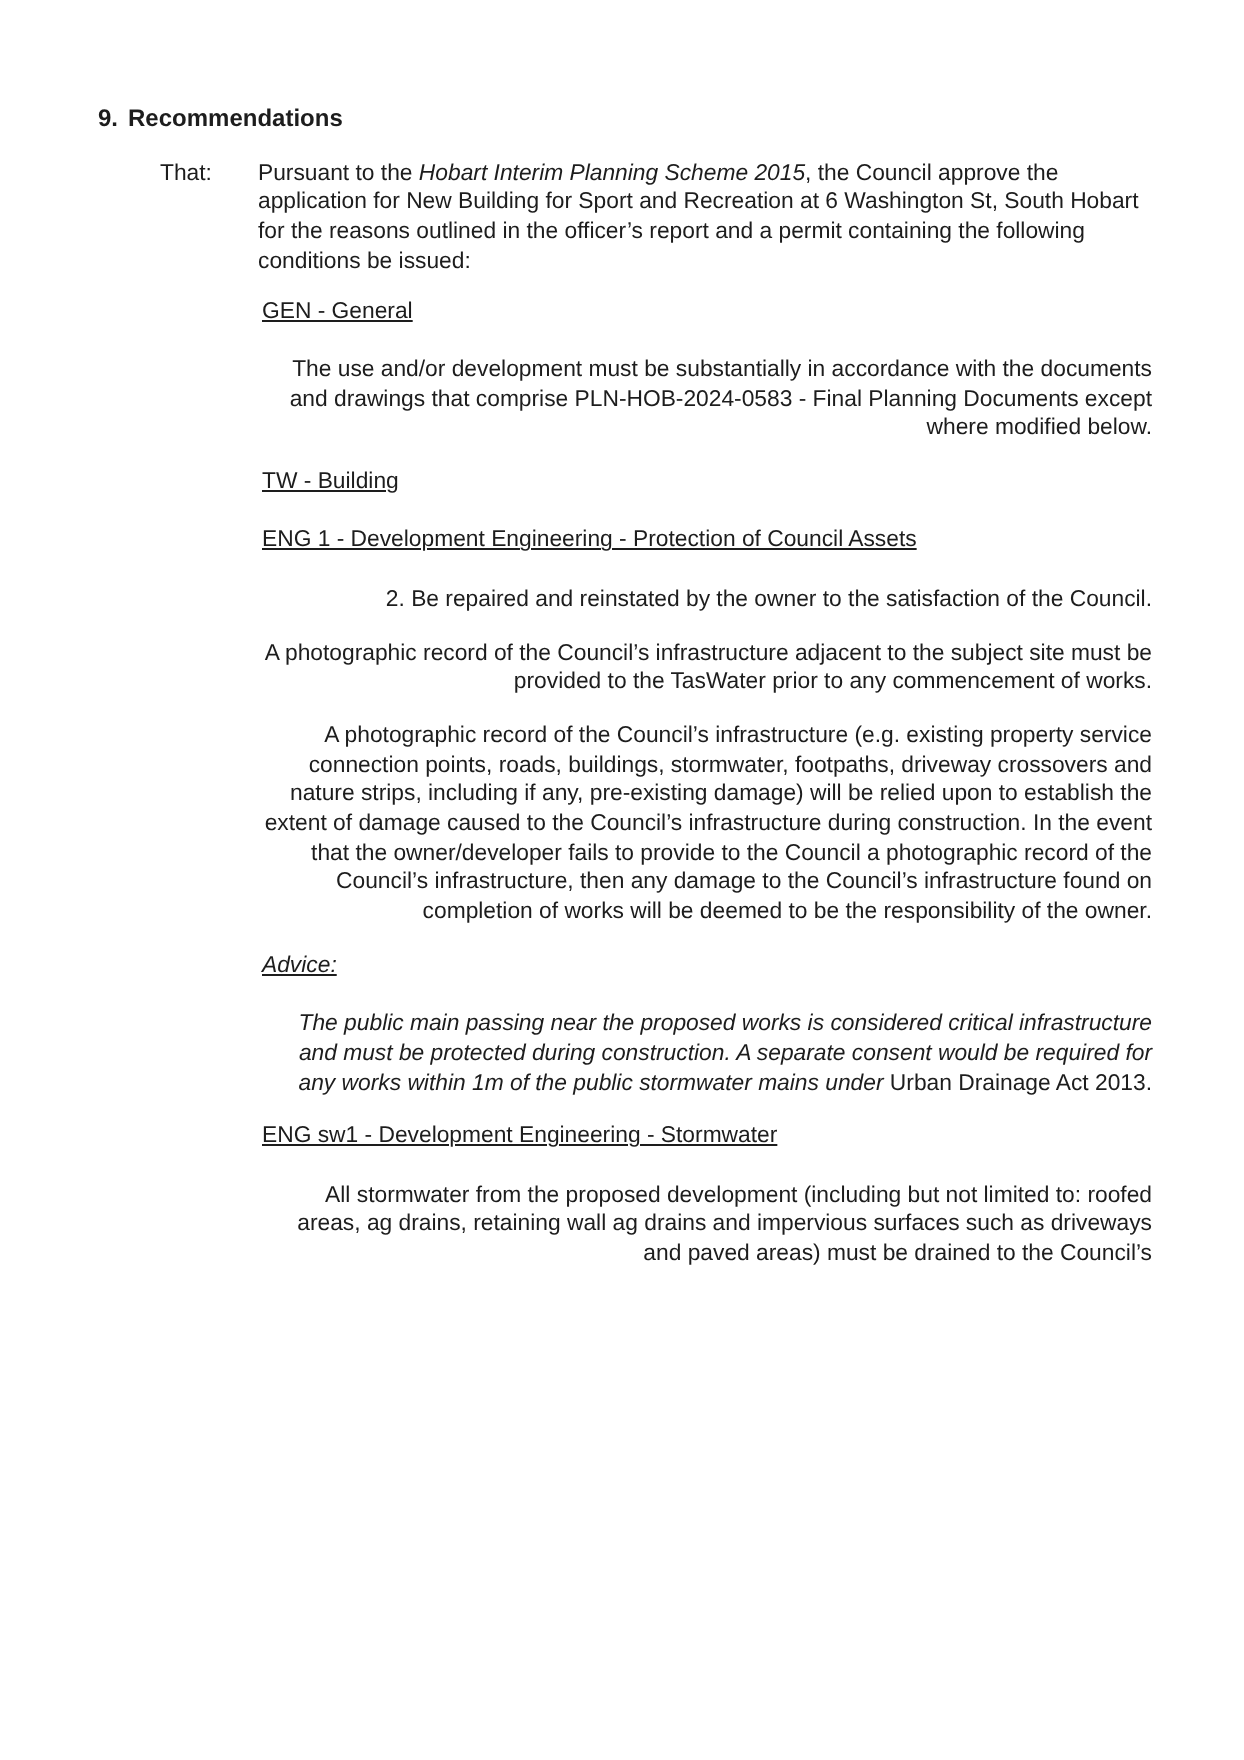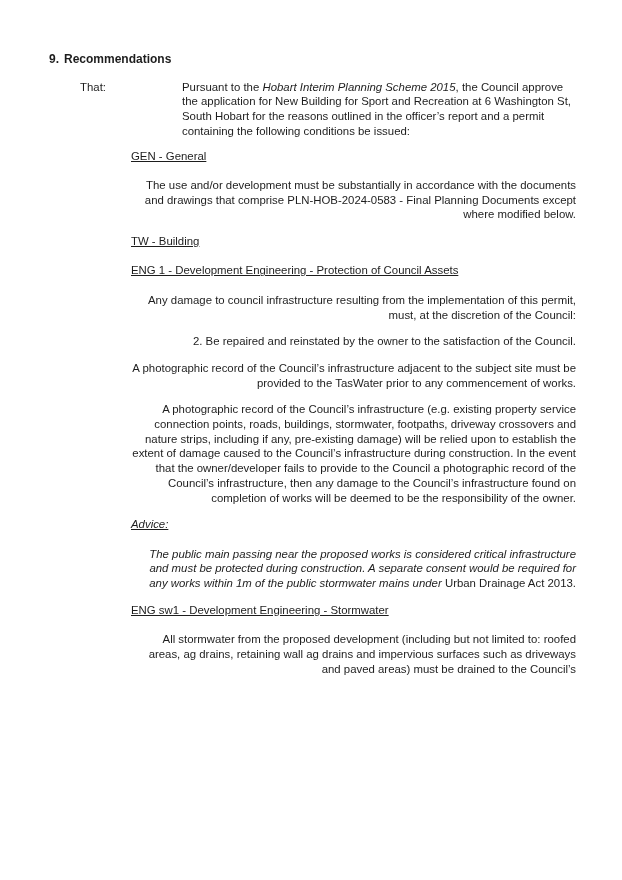--- a/index.html
+++ b/index.html
@@ -26,29 +26,27 @@
     font-size: 12px;
     line-height: 14.7px;
   }
   .section-heading .num {
     flex: none;
     margin-right: 5px;
   }
   .that-row {
     display: flex;
     margin: 13px 0 0 31px;
-    gap: 12px;
   }
   .that-label {
     flex: none;
     width: 49px;
   }
   .intro-para {
     width: 445px;
-    margin-left: 41px;
   }
   .conditions {
     margin-left: 82px;
     margin-top: 10px;
     width: 445px;
   }
   .cond-heading {
     margin: 0 0 14.7px 0;
     text-decoration: underline;
   }
@@ -82,21 +80,20 @@
   </div>
 
   <div class="conditions">
 
     <p class="cond-heading">GEN - General</p>
     <p class="cond-para">The use and/or development must be substantially in accordance with the documents and drawings that comprise PLN-HOB-2024-0583 - Final Planning Documents except where modified below.</p>
 
     <p class="cond-heading">TW - Building</p>
 
     <p class="cond-heading">ENG 1 - Development Engineering - Protection of Council Assets</p>
-    <p class="cond-para">Any damage to council infrastructure resulting from the implementation of this permit, must, at the discretion of the Council:</p>
 
     <p class="cond-para">2. Be repaired and reinstated by the owner to the satisfaction of the Council.</p>
 
     <p class="cond-para">A photographic record of the Council’s infrastructure adjacent to the subject site must be provided to the TasWater prior to any commencement of works.</p>
     <p class="cond-para">A photographic record of the Council’s infrastructure (e.g. existing property service connection points, roads, buildings, stormwater, footpaths, driveway crossovers and nature strips, including if any, pre-existing damage) will be relied upon to establish the extent of damage caused to the Council’s infrastructure during construction. In the event that the owner/developer fails to provide to the Council a photographic record of the Council’s infrastructure, then any damage to the Council’s infrastructure found on completion of works will be deemed to be the responsibility of the owner.</p>
 
     <p class="cond-heading i">Advice:</p>
     <p class="cond-para"><span class="i">The public main passing near the proposed works is considered critical infrastructure and must be protected during construction. A separate consent would be required for any works within 1m of the public stormwater mains under </span><span>Urban Drainage Act 2013.</span></p>
 
     <p class="cond-heading">ENG sw1 - Development Engineering - Stormwater</p>

